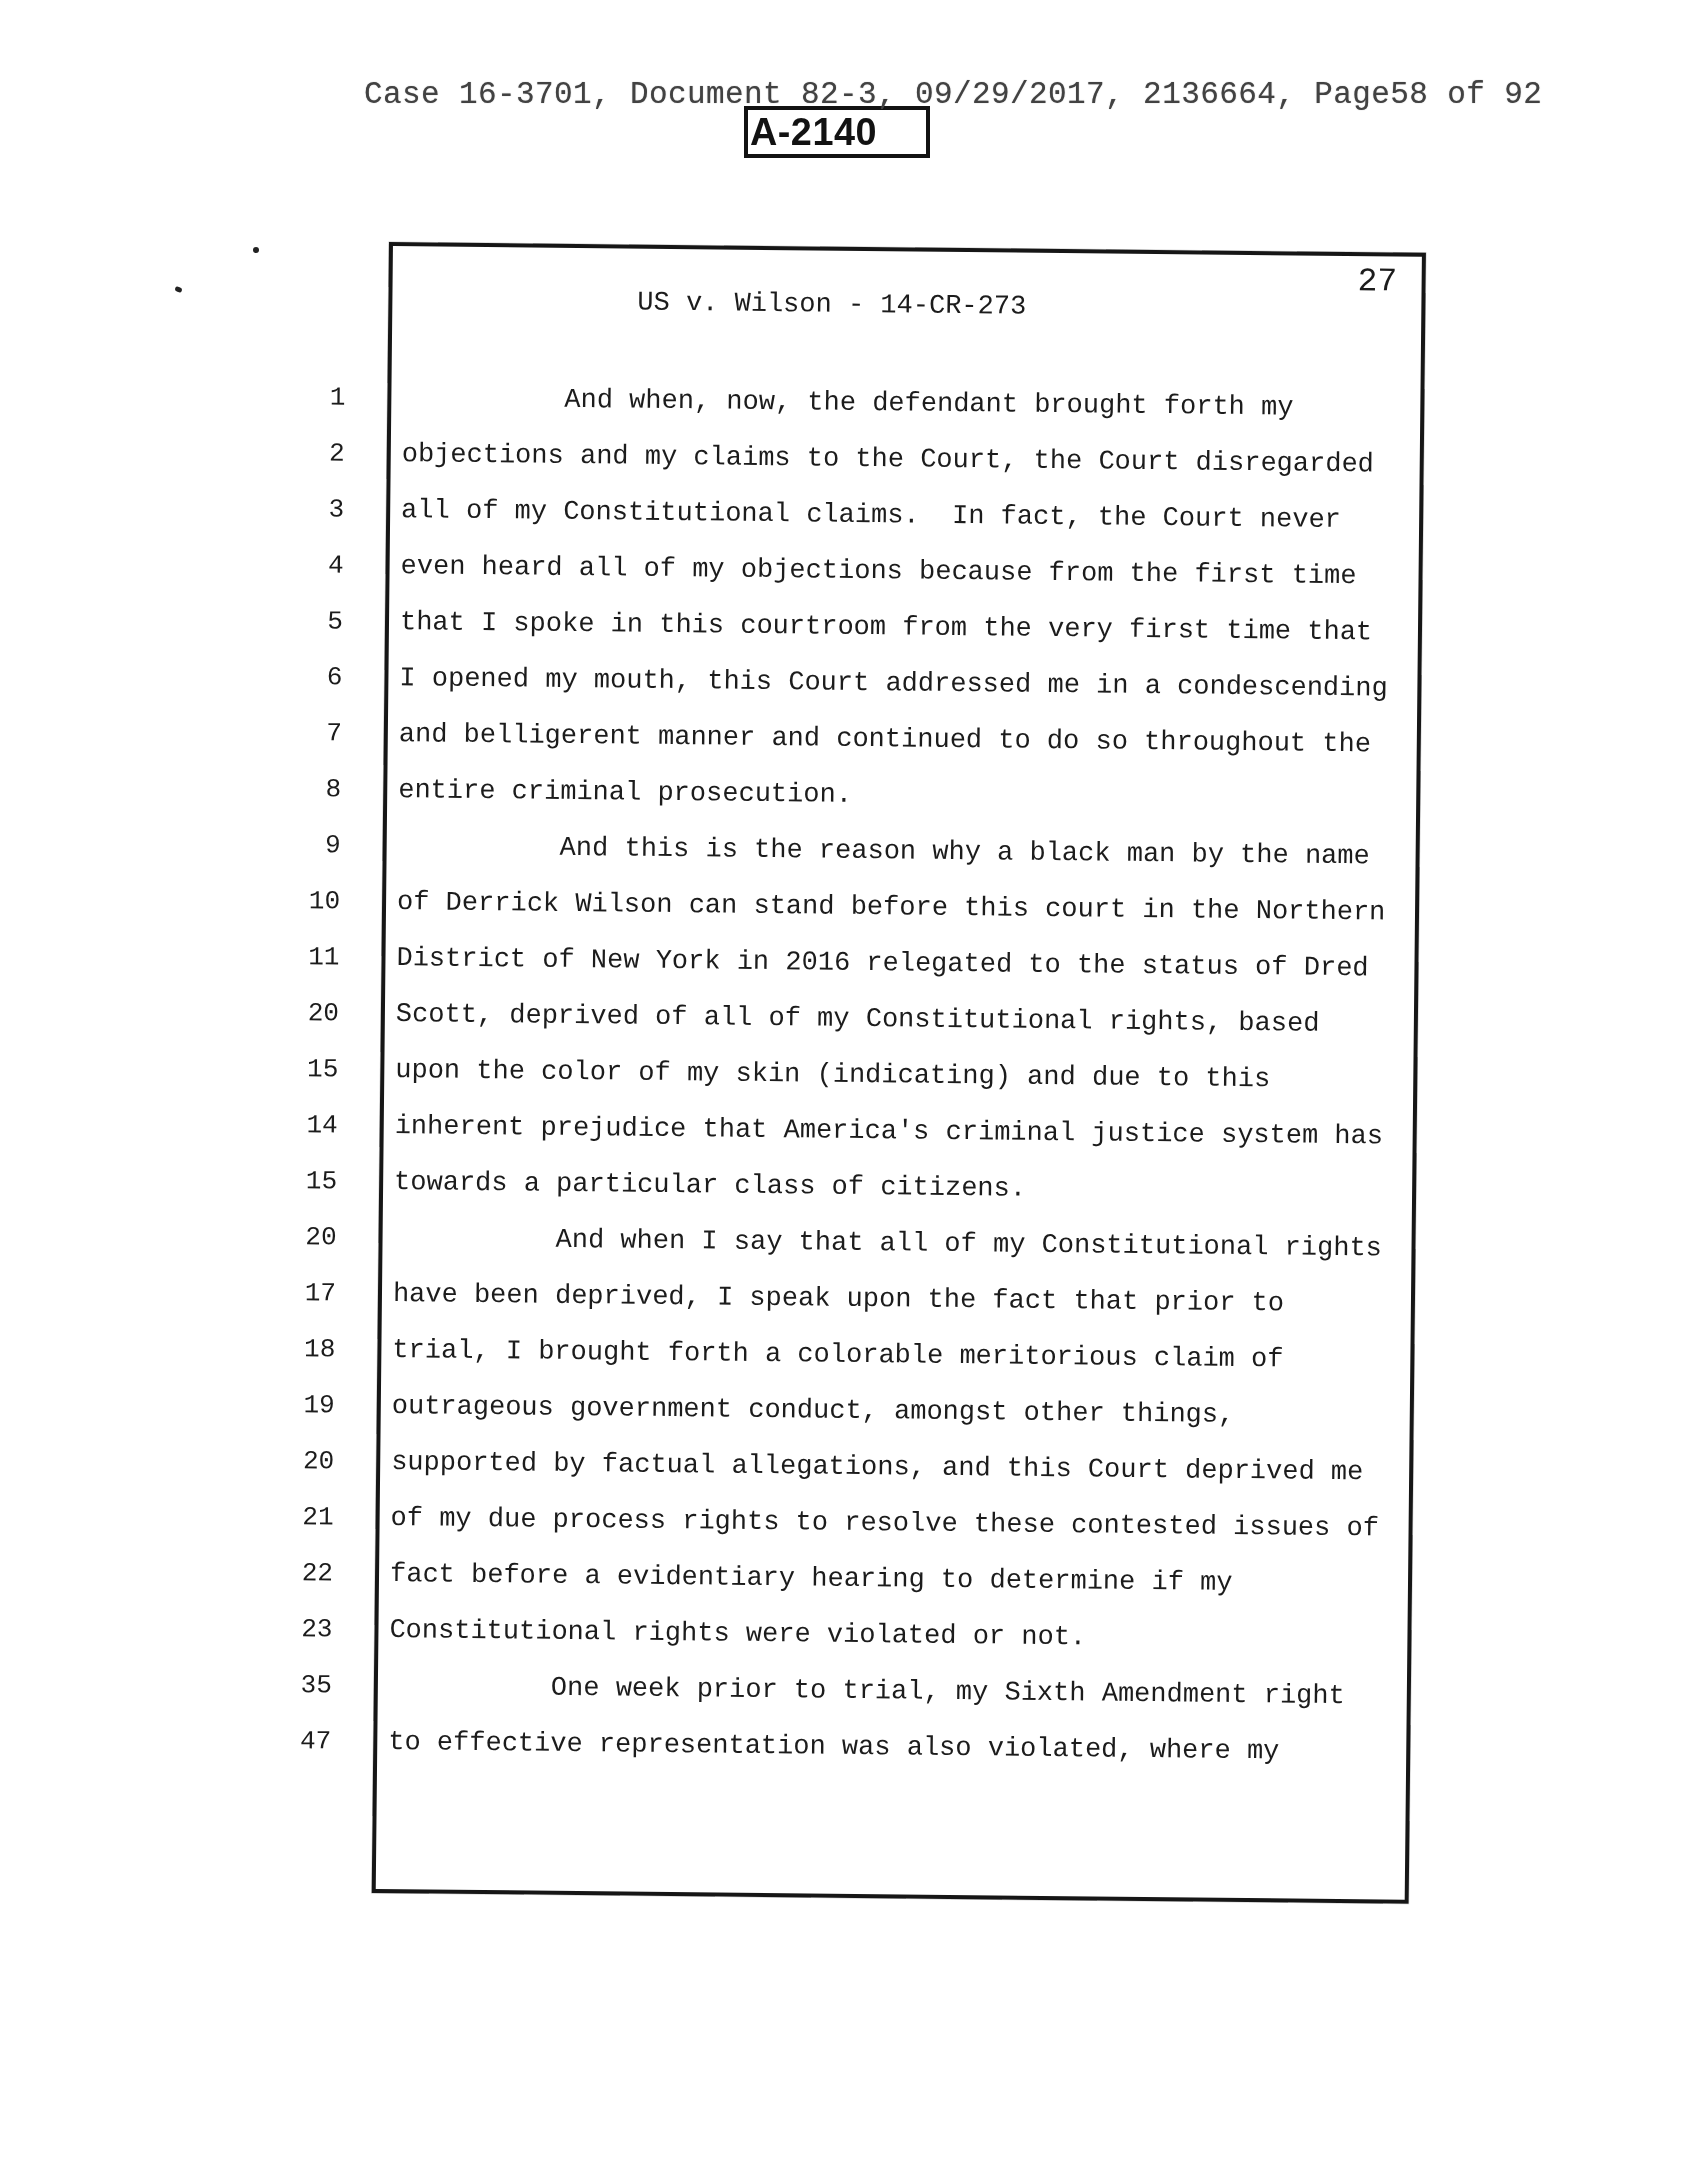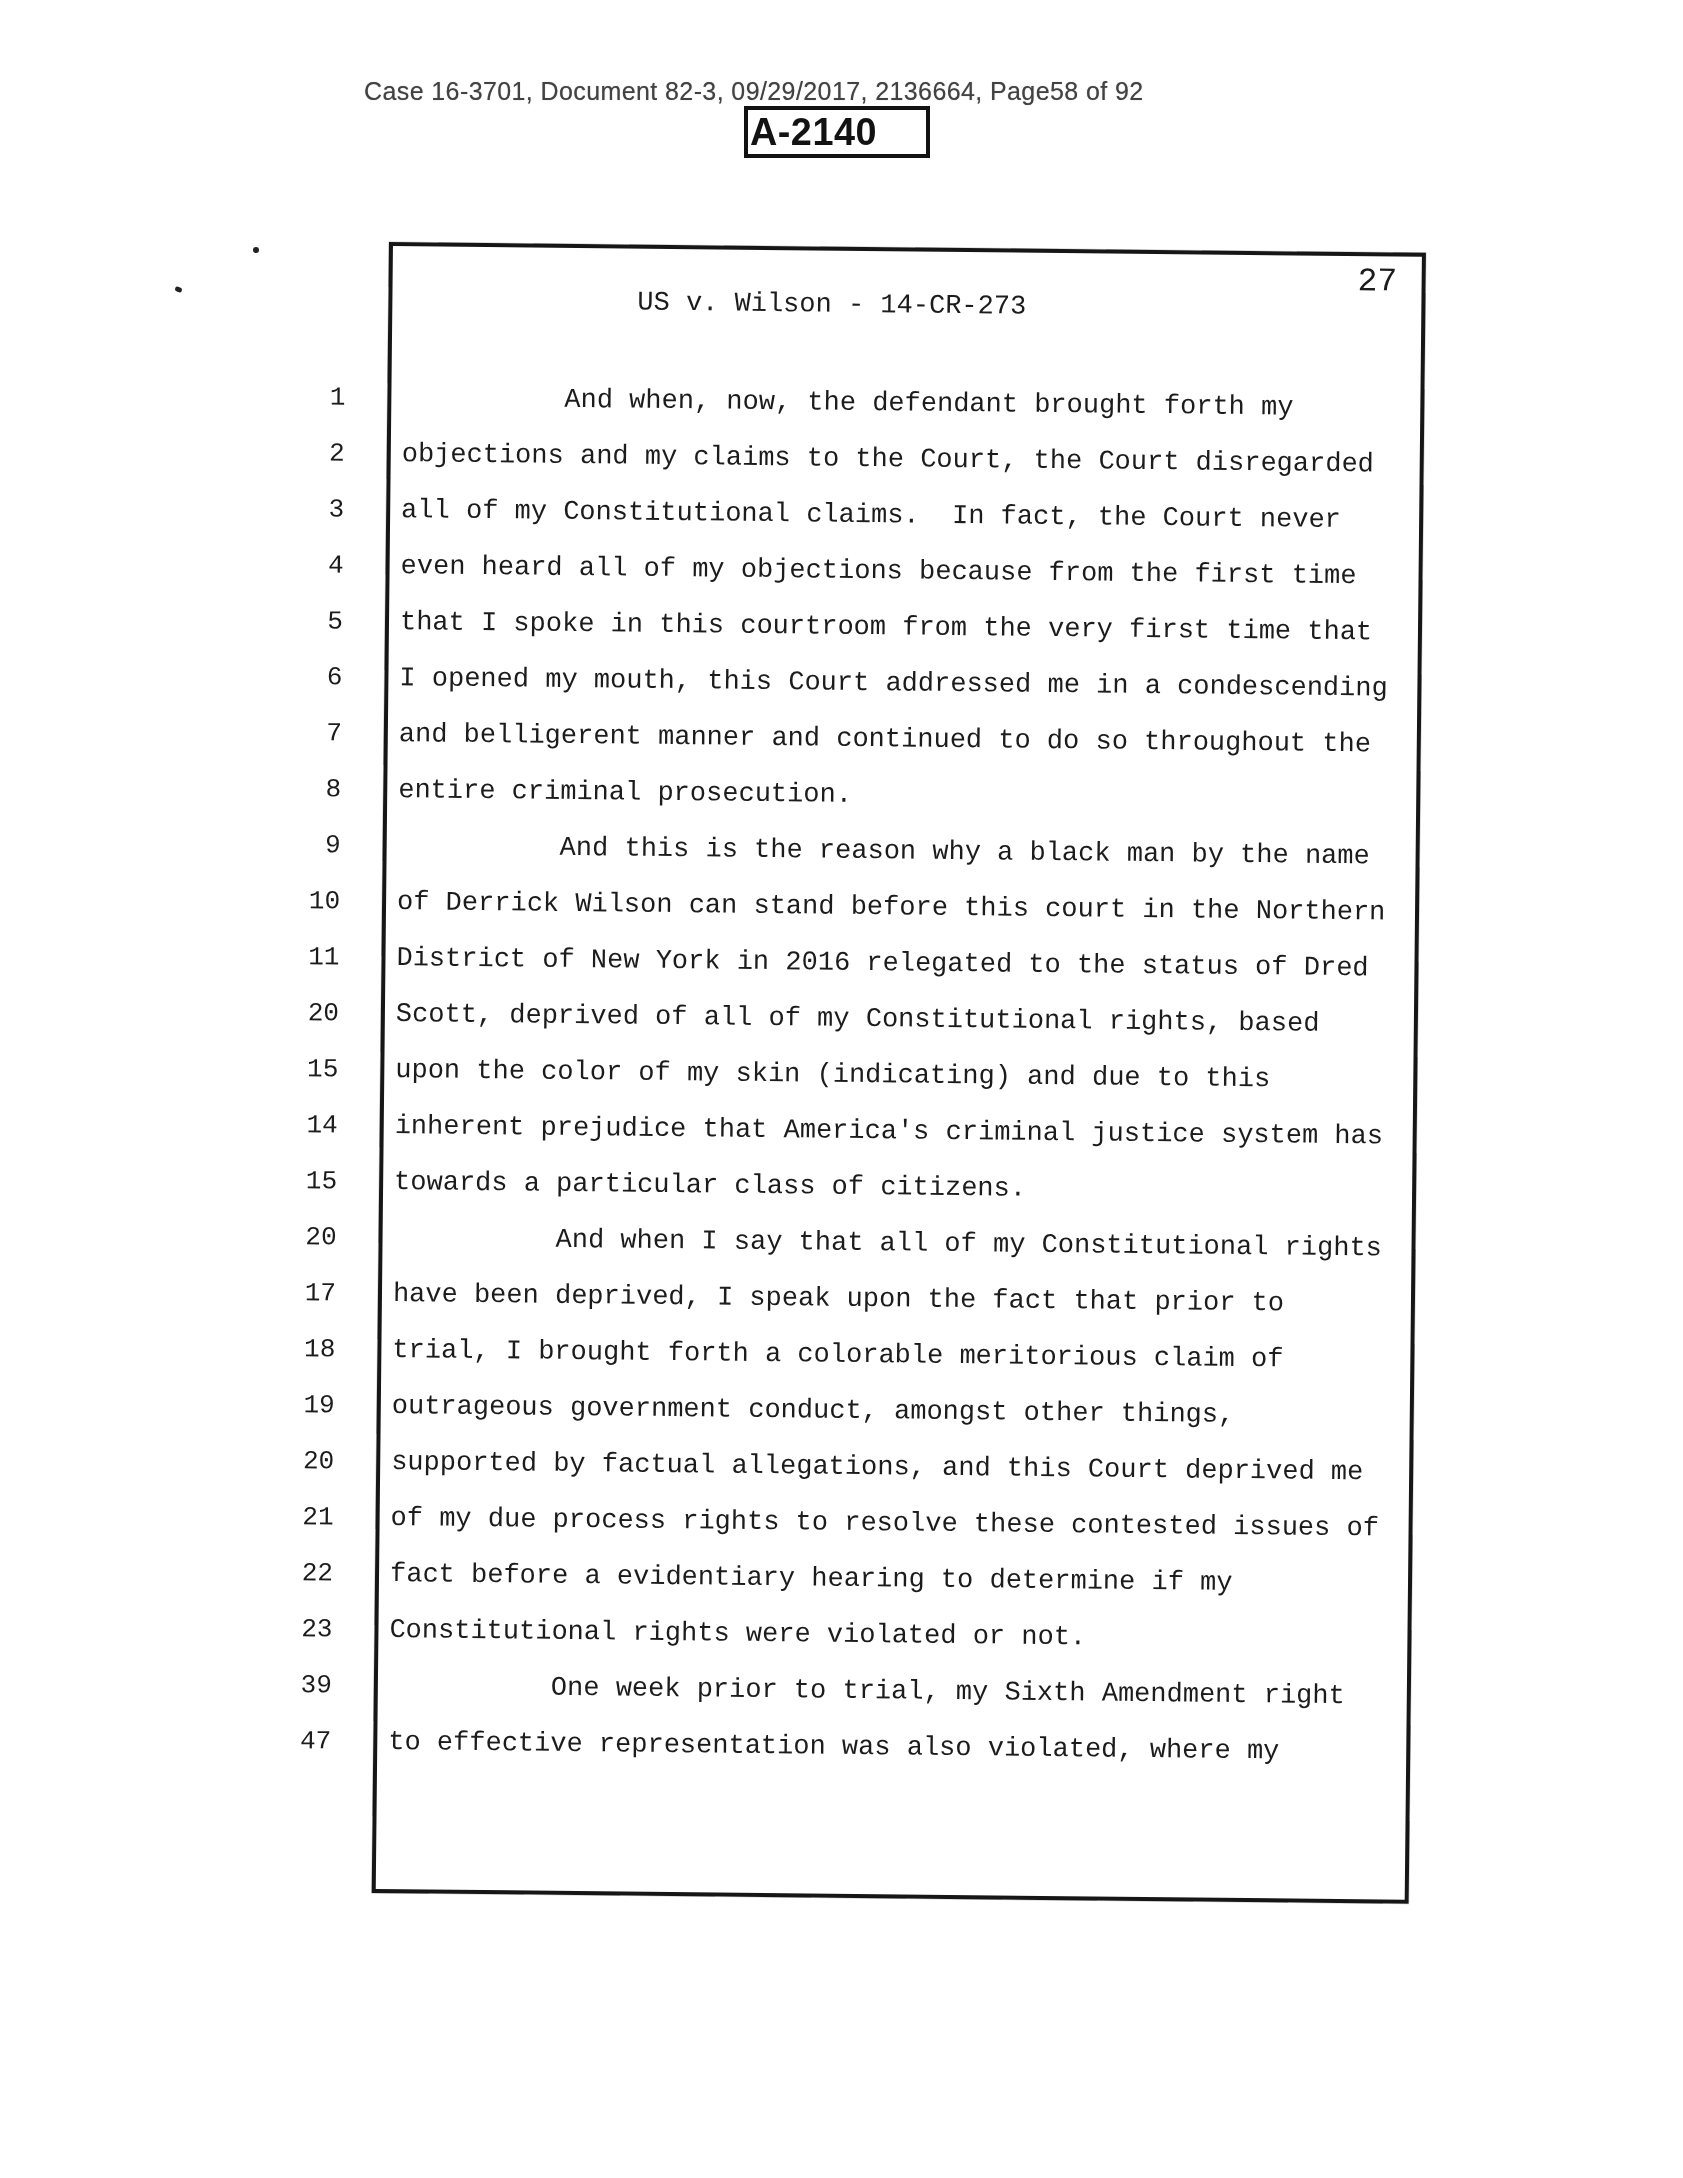--- a/index.html
+++ b/index.html
@@ -8,22 +8,22 @@
   html,body{margin:0;padding:0;}
   body{
     width:1683px;height:2178px;position:relative;overflow:hidden;
     background:var(--paper);
     font-family:"Liberation Mono","DejaVu Sans Mono",monospace;
     color:var(--ink);
   }
   
   .case-caption{
     position:absolute;left:364px;top:77px;z-index:2;
-    font-family:Liberation Sans, sans-serif;
-    font-size:25px;letter-spacing:0.4px;color:var(--headerink);
+    font-family:Liberation Mono, monospace;
+    font-size:31px;letter-spacing:0.4px;color:var(--headerink);
     text-shadow:0 0 1px rgba(70,70,70,.55);
     white-space:nowrap;
   }
   .stamp{
     position:absolute;left:744px;top:106px;z-index:1;
     width:178px;height:44px;
     border:4px solid var(--stampink);
     background:var(--paper);
     display:flex;align-items:center;
   }
@@ -173,21 +173,21 @@
     </div>
       <div class="trow">
       <span class="lnum">22</span>
       <span class="ltext">fact before a evidentiary hearing to determine if my</span>
     </div>
       <div class="trow">
       <span class="lnum">23</span>
       <span class="ltext">Constitutional rights were violated or not.</span>
     </div>
       <div class="trow">
-      <span class="lnum">39</span>
+      <span class="lnum">35</span>
       <span class="ltext">          One week prior to trial, my Sixth Amendment right</span>
     </div>
       <div class="trow">
       <span class="lnum">47</span>
       <span class="ltext">to effective representation was also violated, where my</span>
     </div>
     </div>
 </div>
 
 

